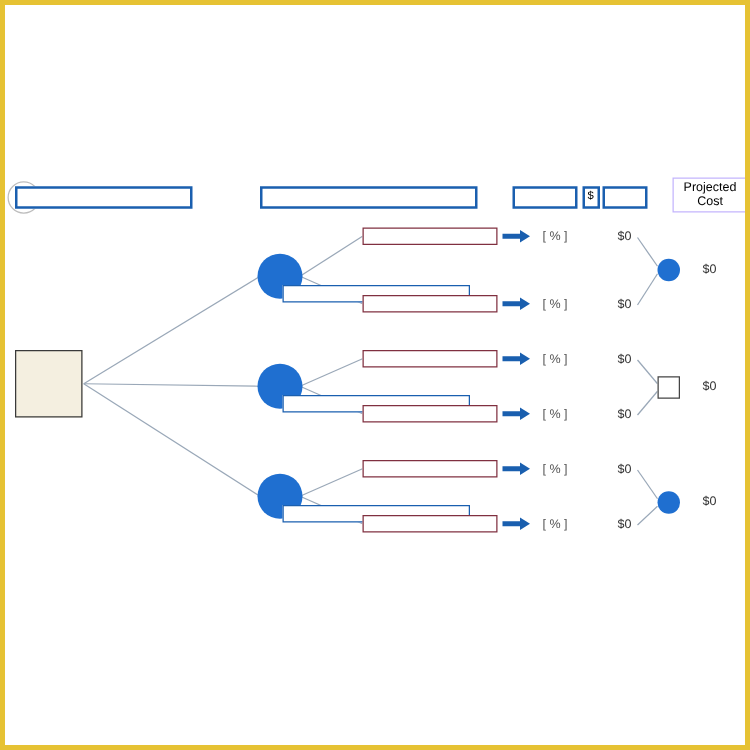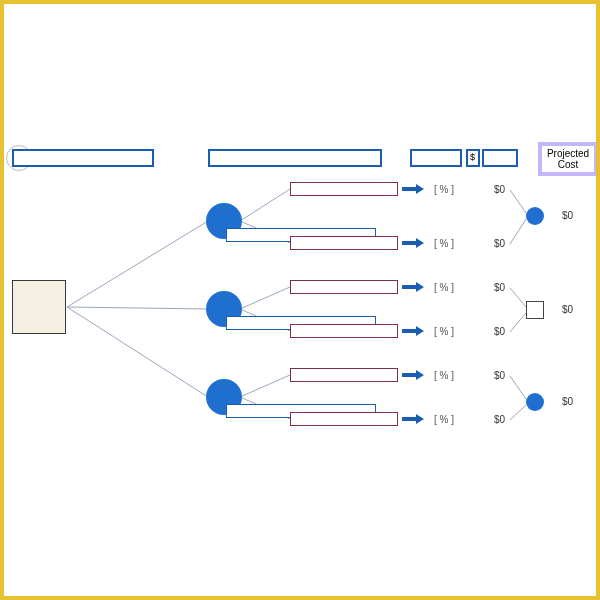--- a/index.html
+++ b/index.html
@@ -82,21 +82,21 @@
     color: #555;
     font-size: 10px;
   }
   .cost {
     position: absolute;
     color: #333;
     font-size: 10px;
   }
   .proj-head {
     position: absolute;
-    border: 4px solid #c4b5fd;
+    border: 1px solid #c4b5fd;
     background: #fff;
     padding: 2px 2px;
     text-align: center;
     font-size: 10px;
     line-height: 11px;
     width: 60px;
   }
   .header-circle-outline {
     position: absolute;
     border: 1px solid #bdbdbd;

